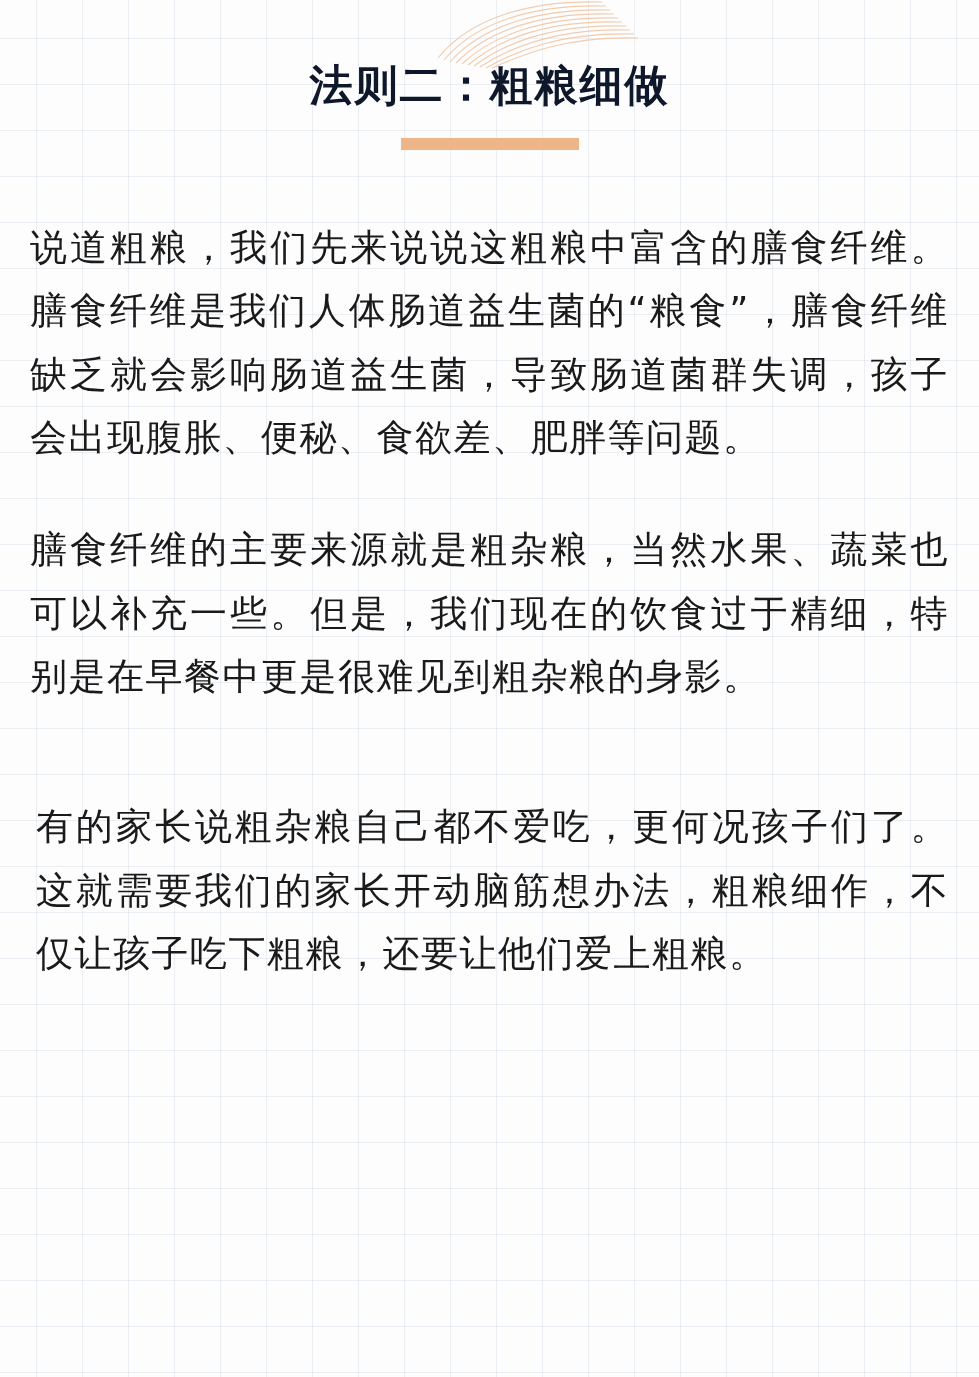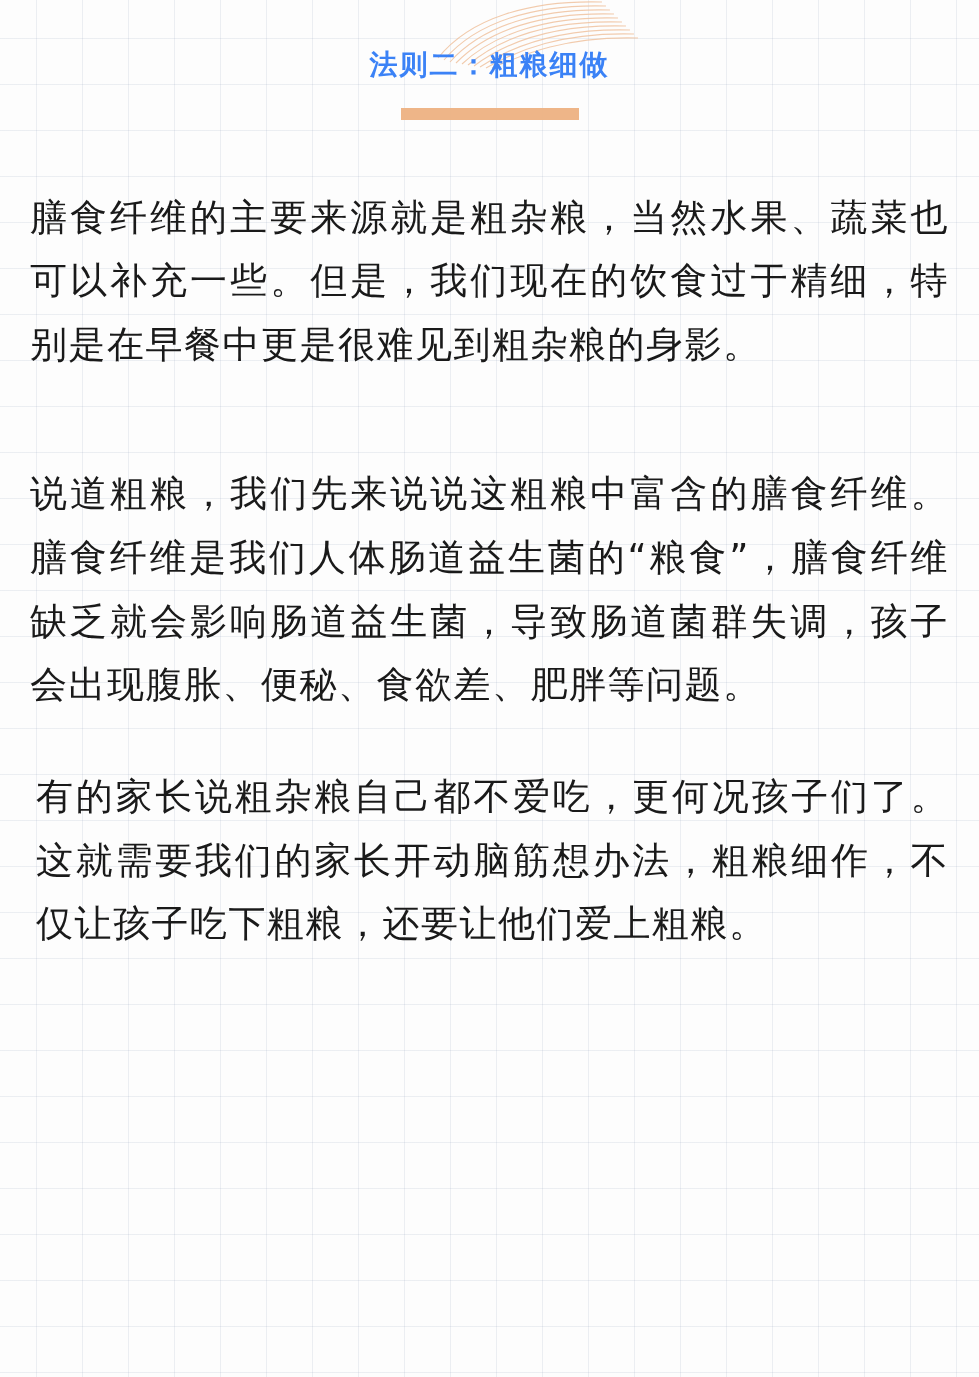--- a/index.html
+++ b/index.html
@@ -45,26 +45,26 @@
     pointer-events: none;
   }
 
   .title-block {
     position: relative;
     text-align: center;
     padding-top: 48px;
   }
 
   .title {
-    font-size: 28px;
+    font-size: 43px;
     font-weight: bold;
-    color: #3b82f6;
+    color: #0f172a;
     letter-spacing: 2px;
     line-height: 1.2;
-    margin: 0;
+    margin: 12px;
     font-family: "DejaVu Sans", "Liberation Sans", sans-serif;
   }
 
   .title-underline {
     margin: 26px auto 0 auto;
     width: 178px;
     height: 12px;
     background-color: #edb182;
     opacity: 0.95;
   }
@@ -113,18 +113,18 @@
       <path d="M62,68 C94,54 136,36 208,38"></path>
     </g>
   </svg>
 
   <div class="title-block">
     <h1 class="title">法则二：粗粮细做</h1>
     <div class="title-underline"></div>
   </div>
 
   <div class="body-text">
+    <p class="para">说道粗粮，我们先来说说这粗粮中富含的膳食纤维。膳食纤维是我们人体肠道益生菌的“粮食”，膳食纤维缺乏就会影响肠道益生菌，导致肠道菌群失调，孩子会出现腹胀、便秘、食欲差、肥胖等问题。</p>
     <p class="para gap-large">膳食纤维的主要来源就是粗杂粮，当然水果、蔬菜也可以补充一些。但是，我们现在的饮食过于精细，特别是在早餐中更是很难见到粗杂粮的身影。</p>
-    <p class="para">说道粗粮，我们先来说说这粗粮中富含的膳食纤维。膳食纤维是我们人体肠道益生菌的“粮食”，膳食纤维缺乏就会影响肠道益生菌，导致肠道菌群失调，孩子会出现腹胀、便秘、食欲差、肥胖等问题。</p>
     <p class="para">有的家长说粗杂粮自己都不爱吃，更何况孩子们了。这就需要我们的家长开动脑筋想办法，粗粮细作，不仅让孩子吃下粗粮，还要让他们爱上粗粮。</p>
   </div>
 
 </div>
 
 </body></html>

